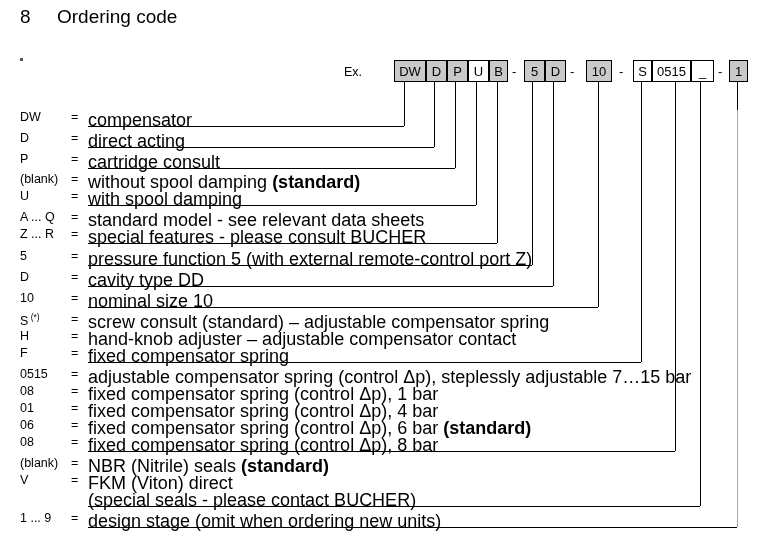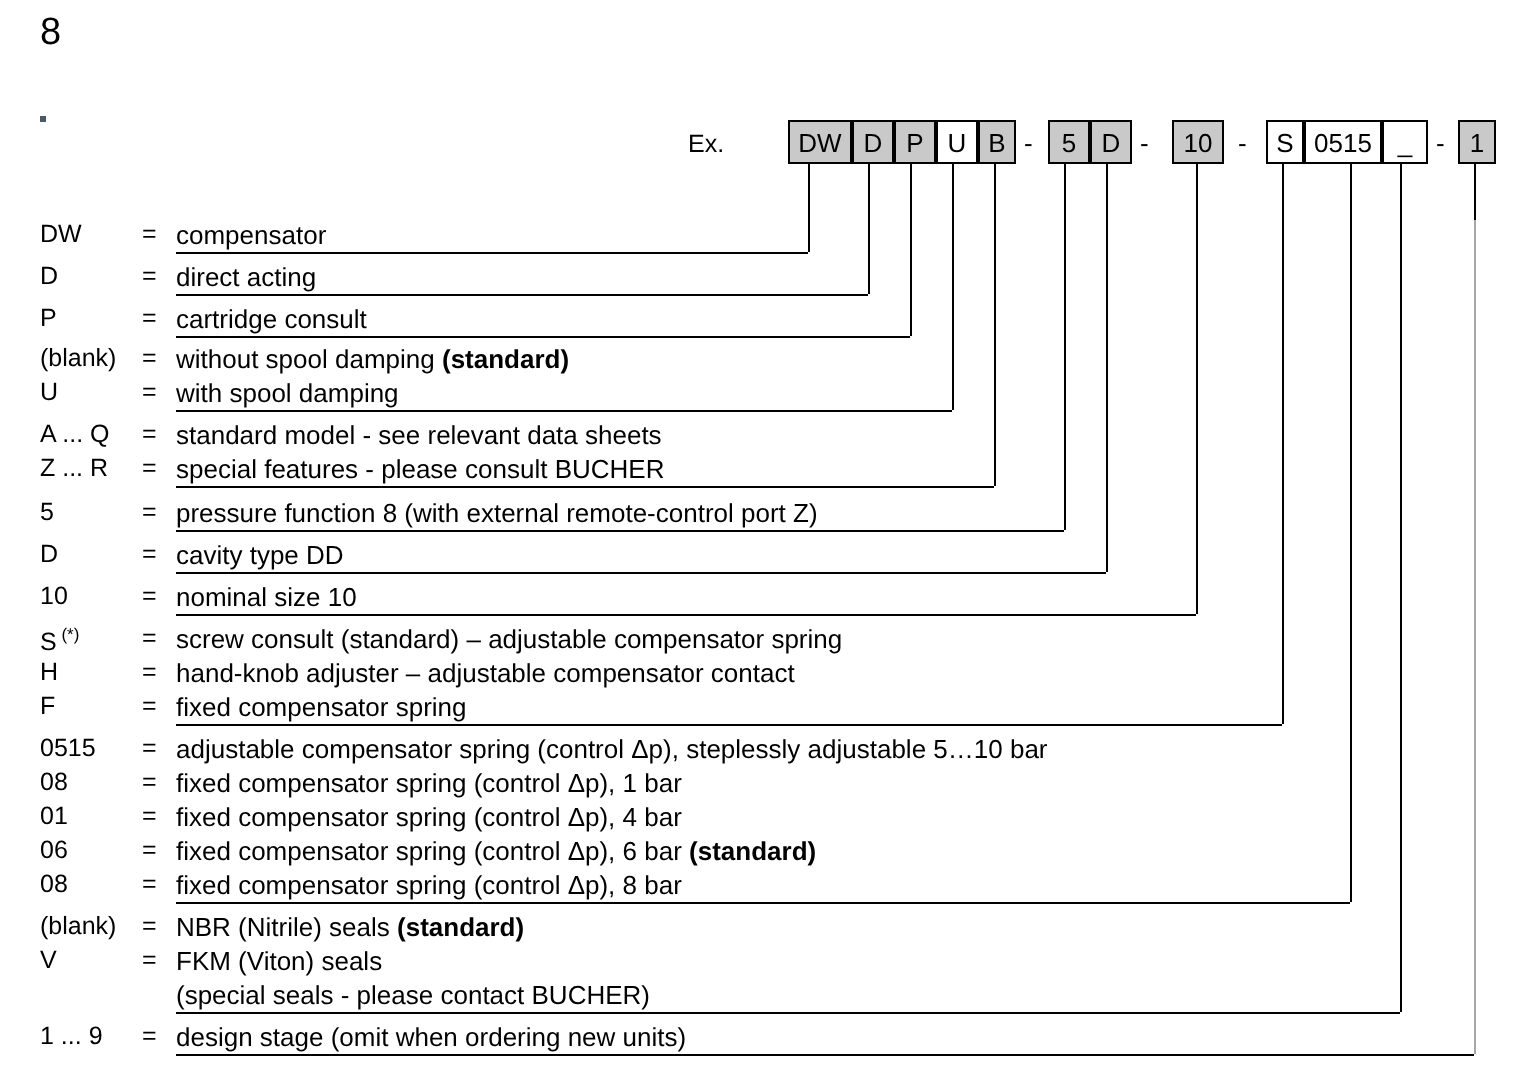--- a/index.html
+++ b/index.html
@@ -29,36 +29,37 @@
     display:flex;align-items:center;justify-content:center;
     background:#c9c9c9;
   }
   .codebox.white{background:#ffffff;}
   .dash{position:absolute;top:64px;font-size:13px;}
 
   
   .row{position:absolute;left:0;height:17px;}
   .key{position:absolute;left:20px;font-size:12.5px;white-space:nowrap;}
   .eq{position:absolute;left:71px;font-size:12.5px;}
-  .val{position:absolute;left:88px;font-size:13px;white-space:nowrap;}
+  .val{position:absolute;left:88px;font-size:18px;white-space:nowrap;}
   .val .b{font-weight:bold;margin-top:40px;}
   .sup{font-size:8.5px;vertical-align:super;}
 
   
   .uline{position:absolute;height:0;border-top:1px solid #000;}
   
   .vline{position:absolute;width:0;border-left:1px solid #000;}
   .vline.gray{border-left-color:#a6a6a6;}
 </style>
 </head>
 <body>
 
 <div id="page">
 
   <div class="h-num">8</div>
+  <div class="h-txt">Ordering code</div>
   <div class="speck"></div>
 
   <div class="ex-label">Ex.</div>
 
   <div id="boxes-layer">
       <div class="codebox" style="left: 394px; width: 32px;">DW</div>
       <div class="codebox" style="left: 426px; width: 21px;">D</div>
       <div class="codebox" style="left: 447px; width: 21px;">P</div>
       <div class="codebox white" style="left: 468px; width: 21px;">U</div>
       <div class="codebox" style="left: 489px; width: 19px;">B</div>
@@ -135,21 +136,21 @@
         <span class="val">standard model - see relevant data sheets</span>
       </div>
       <div class="row" style="top: 227px;">
         <span class="key">Z ... R</span>
         <span class="eq">=</span>
         <span class="val">special features - please consult BUCHER</span>
       </div>
       <div class="row" style="top: 249px;">
         <span class="key">5</span>
         <span class="eq">=</span>
-        <span class="val">pressure function 8 (with external remote-control port Z)</span>
+        <span class="val">pressure function 5 (with external remote-control port Z)</span>
       </div>
       <div class="row" style="top: 270px;">
         <span class="key">D</span>
         <span class="eq">=</span>
         <span class="val">cavity type DD</span>
       </div>
       <div class="row" style="top: 291px;">
         <span class="key">10</span>
         <span class="eq">=</span>
         <span class="val">nominal size 10</span>
@@ -165,21 +166,21 @@
         <span class="val">hand-knob adjuster – adjustable compensator contact</span>
       </div>
       <div class="row" style="top: 346px;">
         <span class="key">F</span>
         <span class="eq">=</span>
         <span class="val">fixed compensator spring</span>
       </div>
       <div class="row" style="top: 367px;">
         <span class="key">0515</span>
         <span class="eq">=</span>
-        <span class="val">adjustable compensator spring (control Δp), steplessly adjustable 5…10 bar</span>
+        <span class="val">adjustable compensator spring (control Δp), steplessly adjustable 7…15 bar</span>
       </div>
       <div class="row" style="top: 384px;">
         <span class="key">08</span>
         <span class="eq">=</span>
         <span class="val">fixed compensator spring (control Δp),   1 bar</span>
       </div>
       <div class="row" style="top: 401px;">
         <span class="key">01</span>
         <span class="eq">=</span>
         <span class="val">fixed compensator spring (control Δp),   4 bar</span>
@@ -195,21 +196,21 @@
         <span class="val">fixed compensator spring (control Δp),   8 bar</span>
       </div>
       <div class="row" style="top: 456px;">
         <span class="key">(blank)</span>
         <span class="eq">=</span>
         <span class="val">NBR (Nitrile) seals  <span class="b">(standard)</span></span>
       </div>
       <div class="row" style="top: 473px;">
         <span class="key">V</span>
         <span class="eq">=</span>
-        <span class="val">FKM (Viton) seals</span>
+        <span class="val">FKM (Viton) direct</span>
       </div>
       <div class="row" style="top: 490px;">
         <span class="val">(special seals - please contact BUCHER)</span>
       </div>
       <div class="row" style="top: 511px;">
         <span class="key">1 ... 9</span>
         <span class="eq">=</span>
         <span class="val">design stage (omit when ordering new units)</span>
       </div>
     </div>

